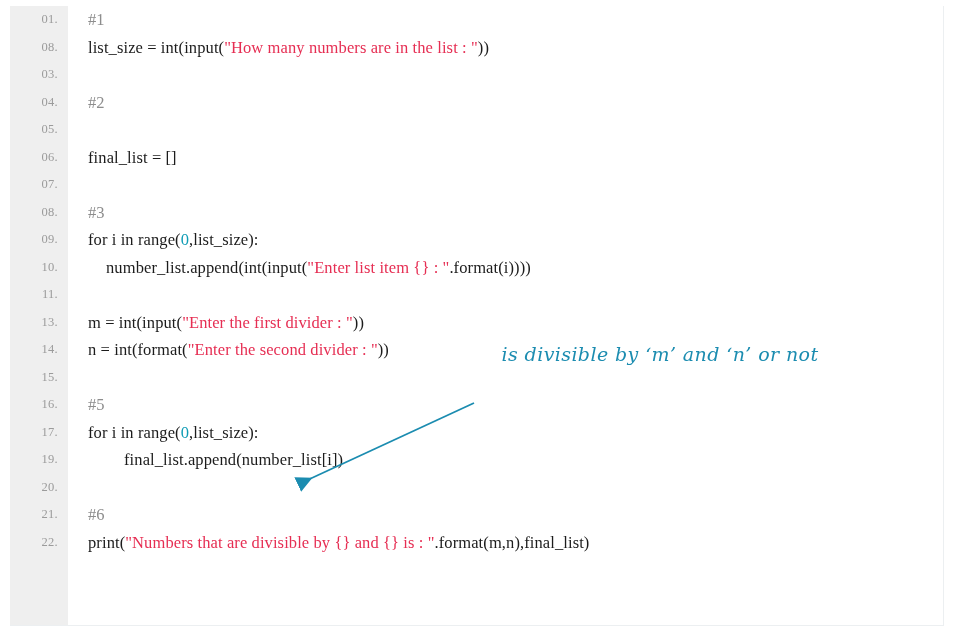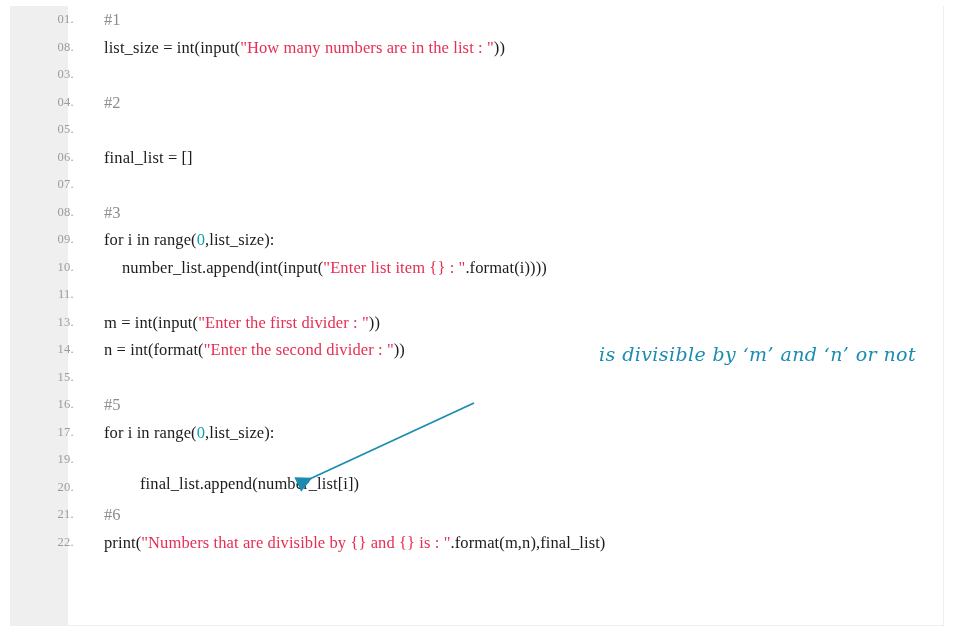--- a/index.html
+++ b/index.html
@@ -35,21 +35,21 @@
     left: 0;
     top: 0;
     width: 58px;
     height: 100%;
     background: #efefef;
   }
 
   
   #code-lines {
     position: absolute;
-    left: 16px;
+    left: 0;
     top: 0;
     width: 100%;
     height: 100%;
   }
   .code-row {
     position: relative;
     height: 27.5px;
     line-height: 27.5px;
     white-space: nowrap;
   }
@@ -65,42 +65,42 @@
   }
   .code-text {
     position: absolute;
     left: 78px;
     font-family: "Liberation Serif", serif;
     font-size: 16.5px;
     color: #1c1c1c;
     letter-spacing: 0.1px;
   }
   .ind1 { left: 96px; }
-  .ind2 { left: 114px; margin-top: 24px; }
+  .ind2 { left: 114px; }
 
   .tok-com { color: #8d8d8d; }
   .tok-str { color: #e62e53; }
   .tok-num { color: #0f9cb5; }
 
   
   #annotation {
     position: absolute;
     left: 386px;
     top: 336px;
     width: 520px;
     text-align: center;
     color: #1b8cb0;
     font-family: "DejaVu Serif", serif;
     font-style: italic;
     font-size: 19px;
     line-height: 25px;
     letter-spacing: 0.4px;
   }
   #annotation .ann-line { display: block; }
-  #annotation .ann-line.l2 { padding-left: 8px; text-align: right; }
+  #annotation .ann-line.l2 { padding-left: 8px; }
 
   #arrow-layer {
     position: absolute;
     left: 0;
     top: 0;
     width: 960px;
     height: 635px;
     pointer-events: none;
   }
 </style>

